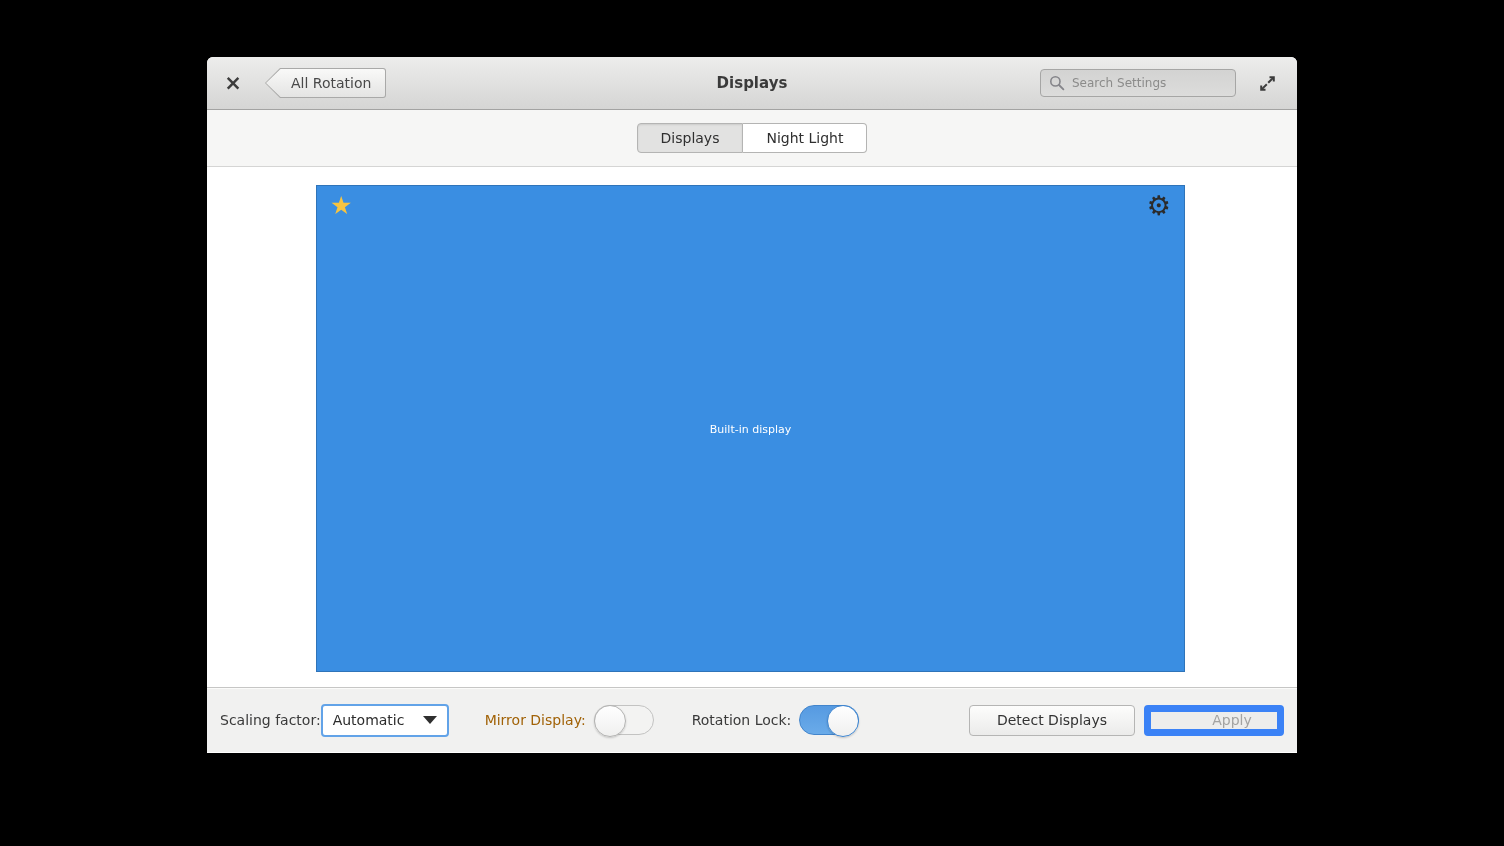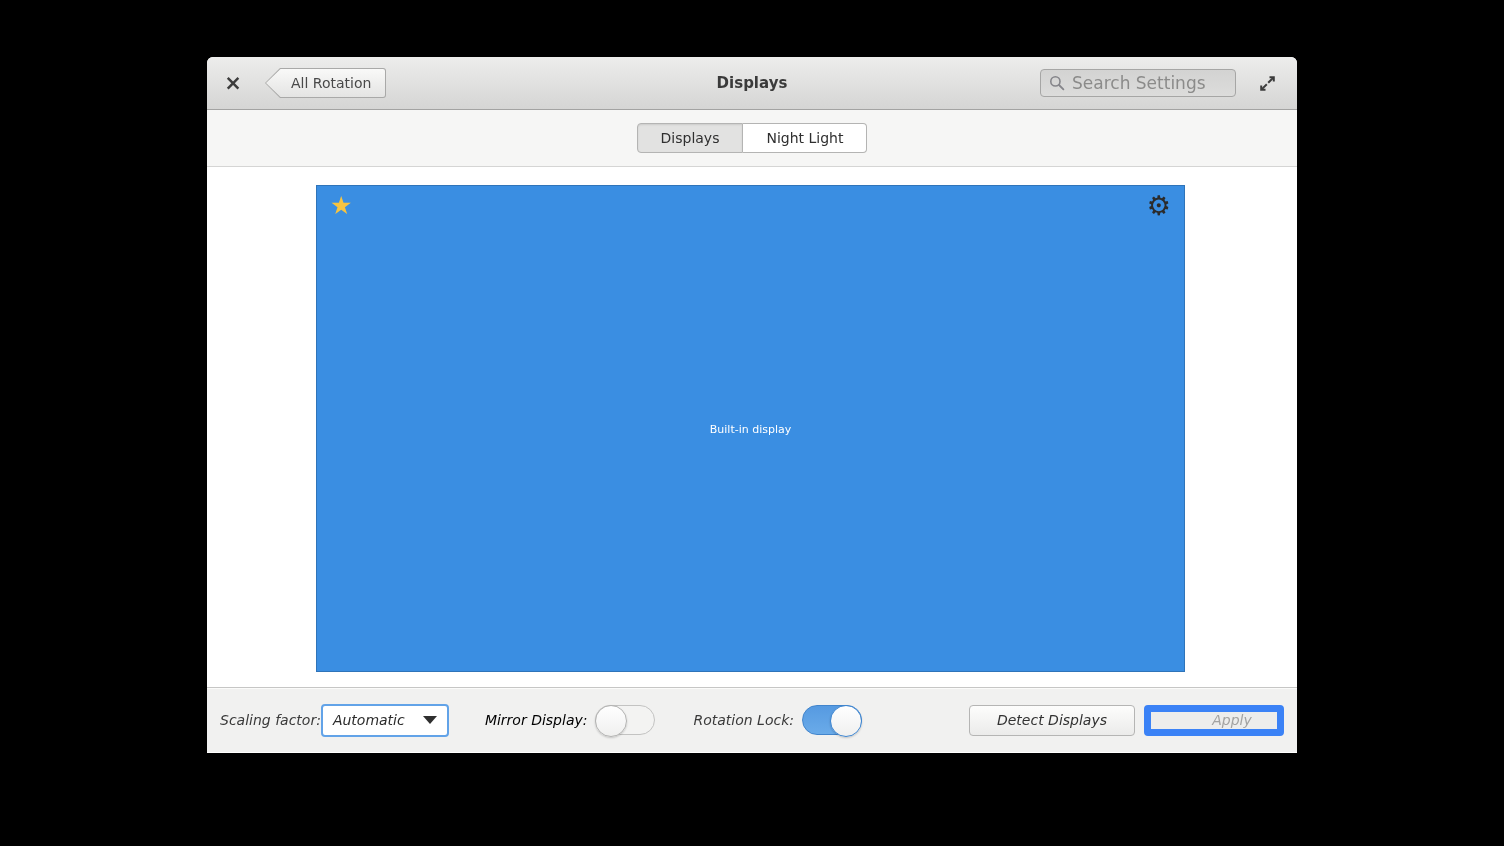--- a/index.html
+++ b/index.html
@@ -68,21 +68,21 @@
     width:196px; height:28px;
     background:linear-gradient(#d3d3d2,#dcdcdb);
     border:1px solid #a6a6a5;
     border-radius:4px;
     display:flex; align-items:center;
     padding:0 8px; gap:7px;
   }
   .search-box input {
     flex:1; min-width:0;
     background:transparent; border:none; outline:none;
-    font-size:17px; color:#444;
+    font-size:12px; color:#444;
     font-family:inherit;
   }
   .search-box input::placeholder { color:#8b8b8a; }
 
   .resize-btn {
     margin-left:18px; margin-right:4px;
     width:26px; height:26px;
     display:flex; align-items:center; justify-content:center;
   }
 
@@ -138,38 +138,38 @@
   }
 
   
   .actionbar {
     height:65px;
     background:#f1f1f0;
     border-top:1px solid #c6c6c5;
     box-shadow:inset 0 1px 0 #fbfbfa;
     display:flex; align-items:center;
     padding:0 13px;
-    font-size:14px; color:#3a3a3a;font-style:italic;
+    font-size:14px; color:#3a3a3a;
   }
   .combo {
     width:128px; height:33px;
     background:#fff;
     border:2px solid #62A3E8;
     border-radius:4px;
     display:flex; align-items:center; justify-content:space-between;
     padding:0 10px;
     color:#2c2c2c;
   }
   .combo .caret {
     width:0; height:0;
     border-left:7px solid transparent;
     border-right:7px solid transparent;
     border-top:8px solid #2f2f2f;
   }
-  .muted-label { color:#000000; }
+  .muted-label { color:#a16207; }
   .lbl-mirror { margin-left:36px; }
   .lbl-rotation { margin-left:38px; }
 
   .toggle {
     position:relative;
     width:60px; height:30px;
     border-radius:16px;
     margin-left:8px;
   }
   .toggle .knob {

